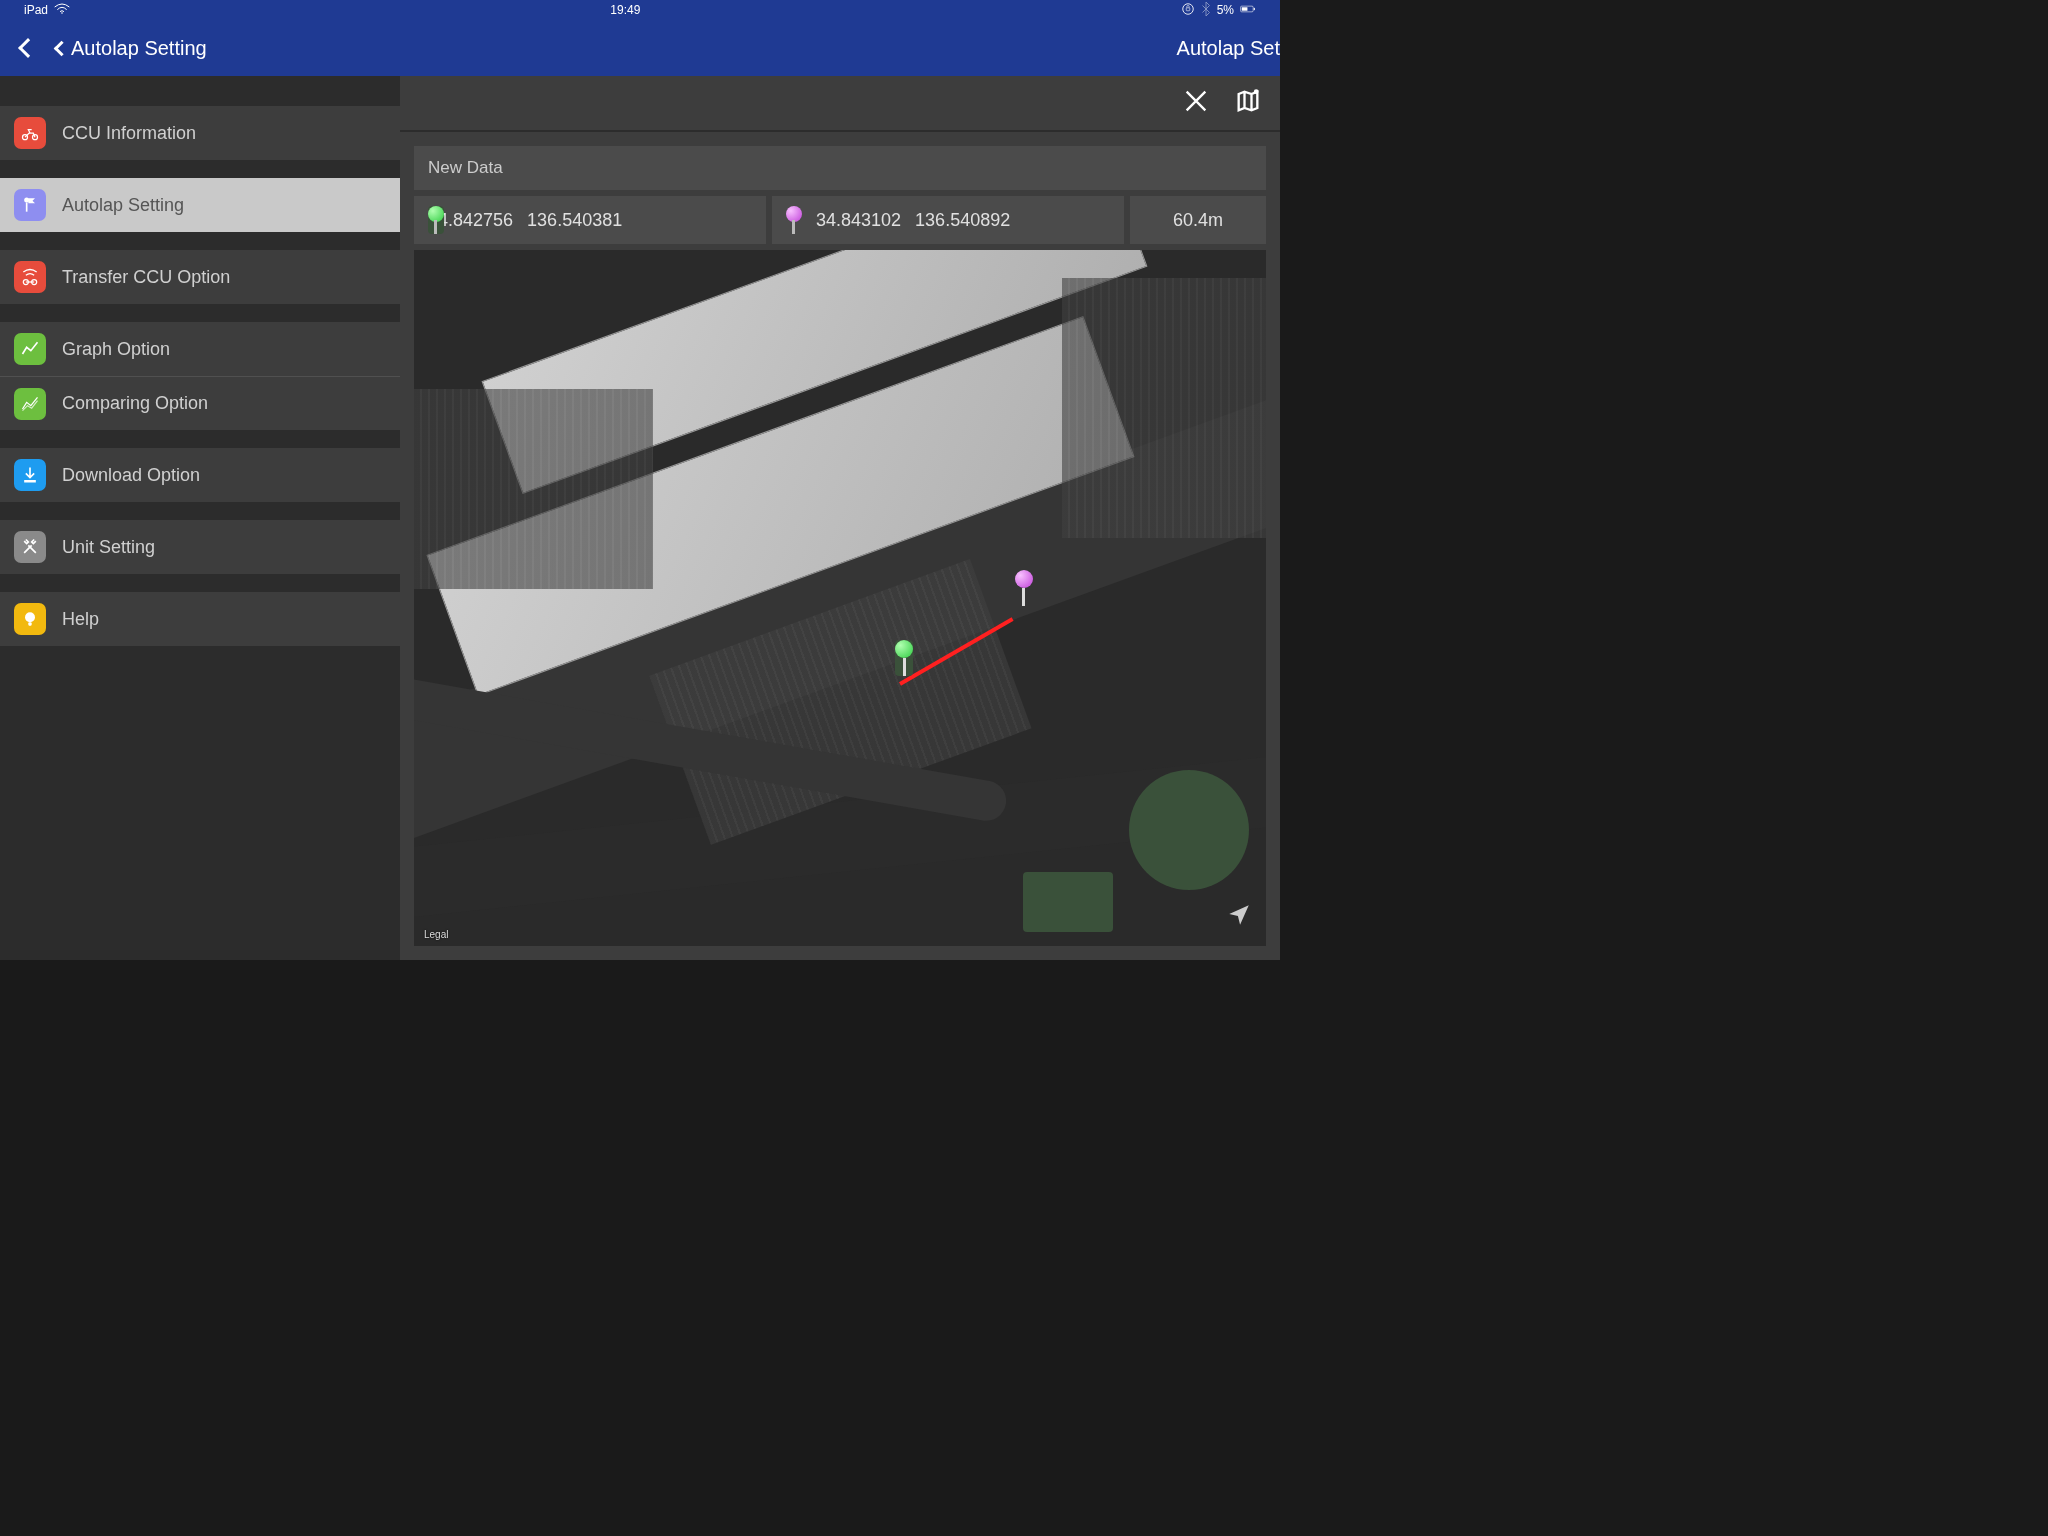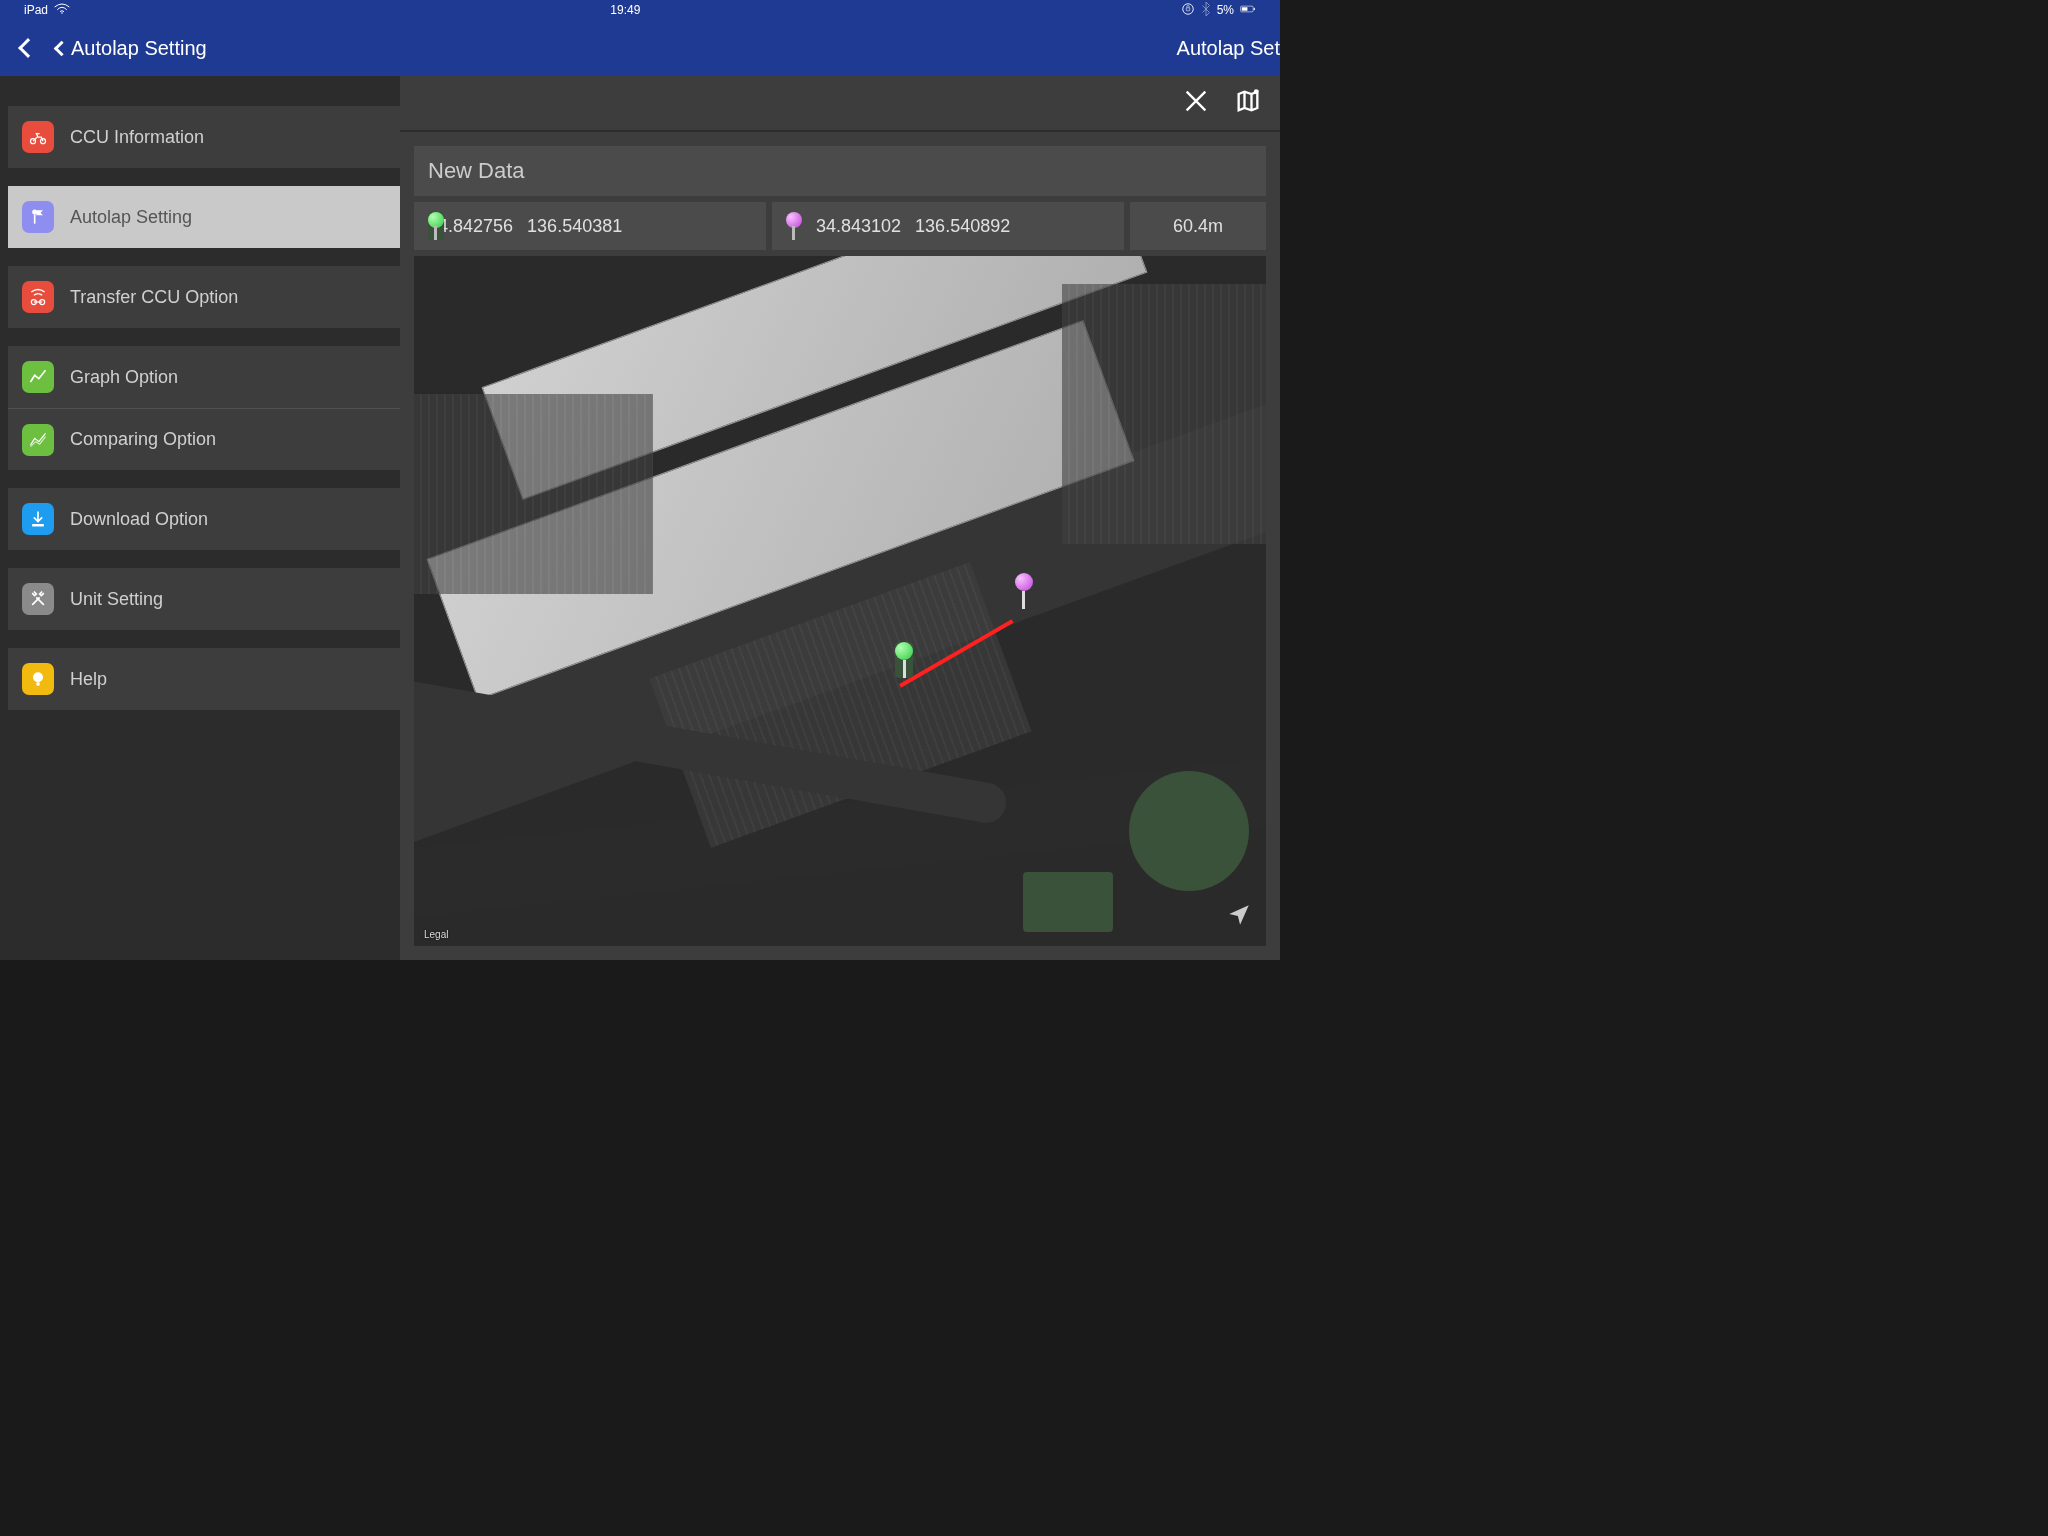--- a/index.html
+++ b/index.html
@@ -15,38 +15,38 @@
   .nav-back-main { width:56px; display:flex; justify-content:center; cursor:pointer; }
   .nav-back-sub { width:344px; display:flex; align-items:center; gap:4px; cursor:pointer; }
   .nav-title { flex:1; text-align:right; font-weight:500; margin-left:-400px; }
   .chevron { width:14px; height:14px; border-left:3px solid #fff; border-bottom:3px solid #fff; transform:rotate(45deg); }
   
   .body { flex:1; display:flex; }
   .sidebar { width:400px; background:#2c2c2c; display:flex; flex-direction:column; }
   .sidebar-gap { height:30px; background:#2c2c2c; }
   .sidebar-gap-sm { height:18px; background:#2c2c2c; }
   .sidebar-group { display:flex; flex-direction:column; }
-  .sidebar-item { height:62px; background:#3d3d3d; display:flex; align-items:center; padding:0 14px; gap:16px; color:#d0d0d0; font-size:18px; cursor:pointer;margin-left:8px; }
+  .sidebar-item { height:54px; background:#3d3d3d; display:flex; align-items:center; padding:0 14px; gap:16px; color:#d0d0d0; font-size:18px; cursor:pointer; }
   .sidebar-item.selected { background:#c9c9c9; color:#555; }
   .sidebar-item + .sidebar-item { border-top:1px solid #505050; }
   .icon-box { width:32px; height:32px; border-radius:7px; display:flex; align-items:center; justify-content:center; color:#fff; flex-shrink:0; }
   .ic-red { background:#e74c3c; }
   .ic-purple { background:#8e8ef0; }
   .ic-green { background:#6dbf3f; }
   .ic-blue { background:#1e9cf0; }
   .ic-gray { background:#8a8a8a; }
   .ic-yellow { background:#f2b90f; color:#fff; }
   .icon-box svg { width:20px; height:20px; }
   
   .main { flex:1; display:flex; flex-direction:column; background:#3d3d3d; }
   .main-top { height:56px; background:#3d3d3d; border-bottom:2px solid #2c2c2c; display:flex; justify-content:flex-end; align-items:center; padding:0 18px; gap:24px; }
   .top-btn { color:#fff; cursor:pointer; }
   .top-btn svg { width:28px; height:28px; stroke:#fff; fill:none; stroke-width:2; }
   .content { flex:1; padding:14px; display:flex; flex-direction:column; gap:6px; }
-  .new-data { background:#4b4b4b; color:#ccc; padding:12px 14px; font-size:22px; }
+  .new-data { background:#4b4b4b; color:#ccc; padding:12px 14px; font-size:17px; }
   .coord-row { display:flex; gap:6px; height:48px; }
   .coord-cell { background:#4b4b4b; display:flex; align-items:center; padding:0 14px; gap:14px; color:#e0e0e0; font-size:18px; }
   .coord-cell.c1 { flex:1.05; }
   .coord-cell.c2 { flex:1.05;align-items:center; }
   .coord-cell.c3 { flex:0.35; justify-content:center; }
   .pin { position:relative; width:16px; height:28px; flex-shrink:0; }
   .pin .head { position:absolute; top:0; left:0; width:16px; height:16px; border-radius:50%; }
   .pin .tail { position:absolute; top:14px; left:6px; width:3px; height:14px; background:#bbb; }
   .pin.green .head { background:radial-gradient(circle at 30% 30%,#b0ffb0,#2ecc40); }
   .pin.magenta .head { background:radial-gradient(circle at 30% 30%,#f8c0ff,#c040d8); }

